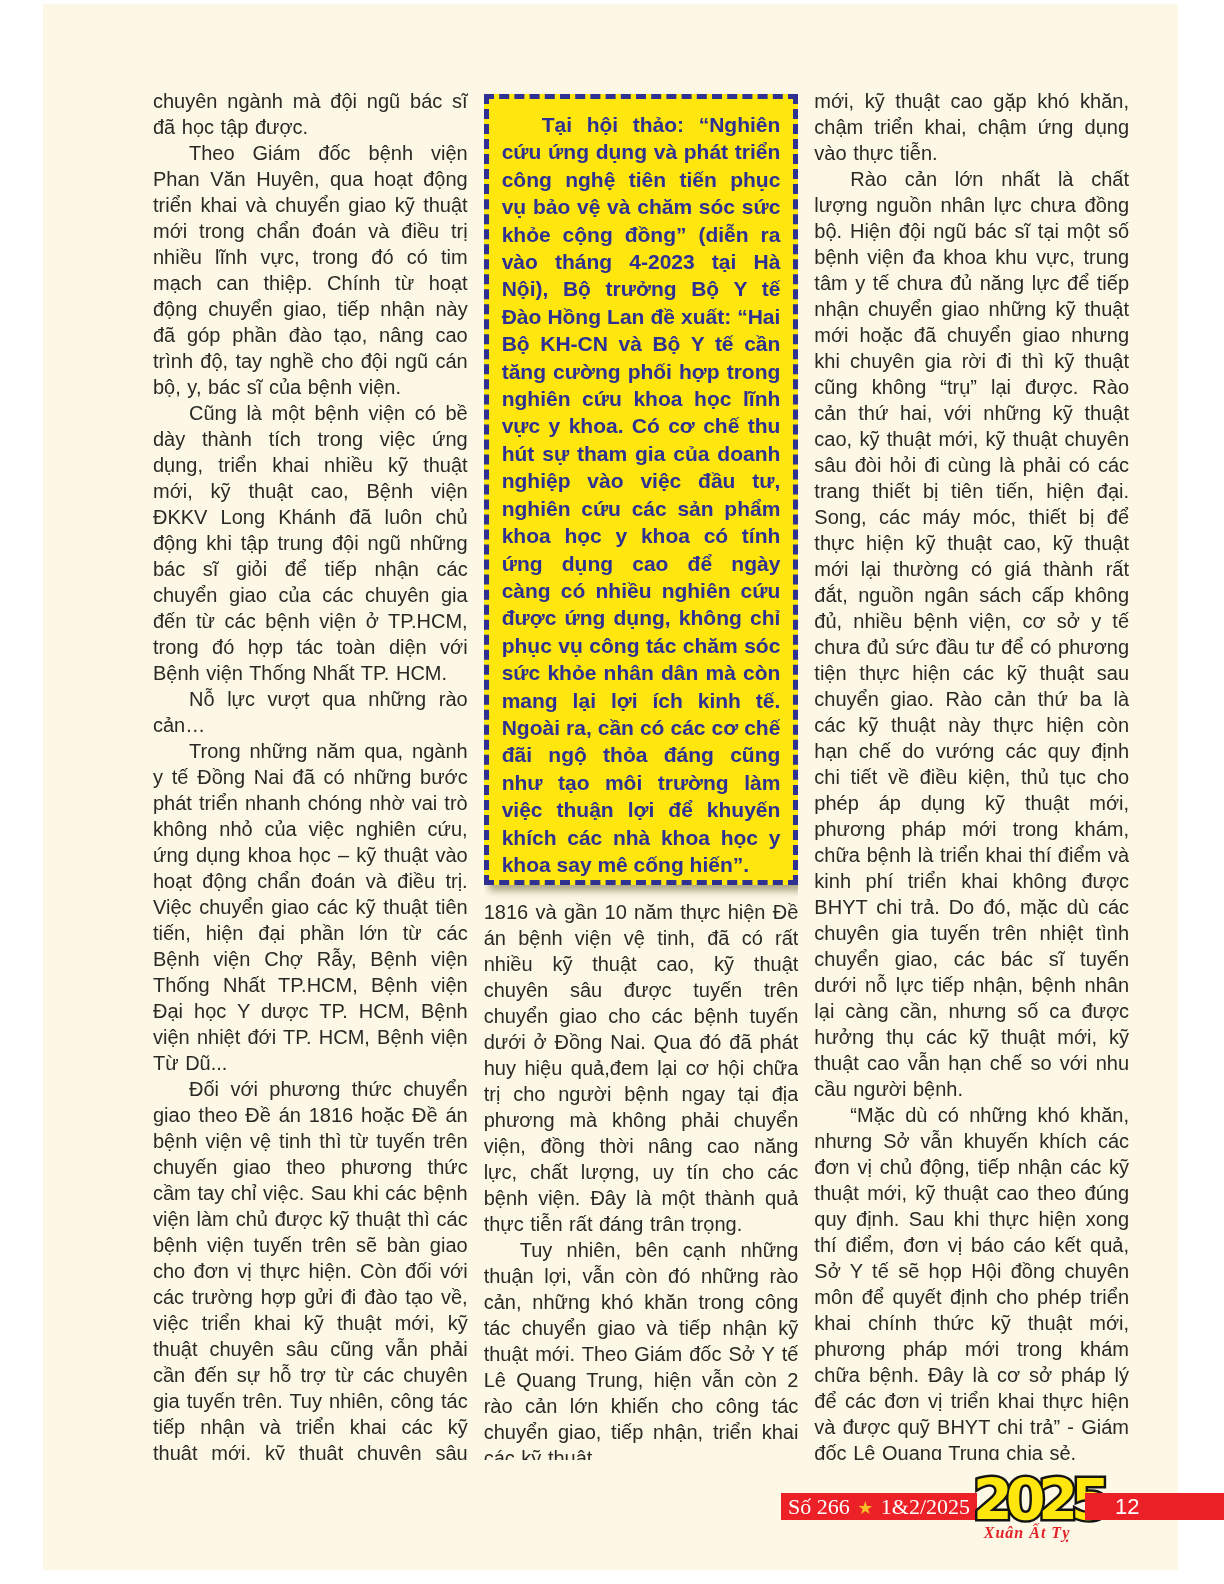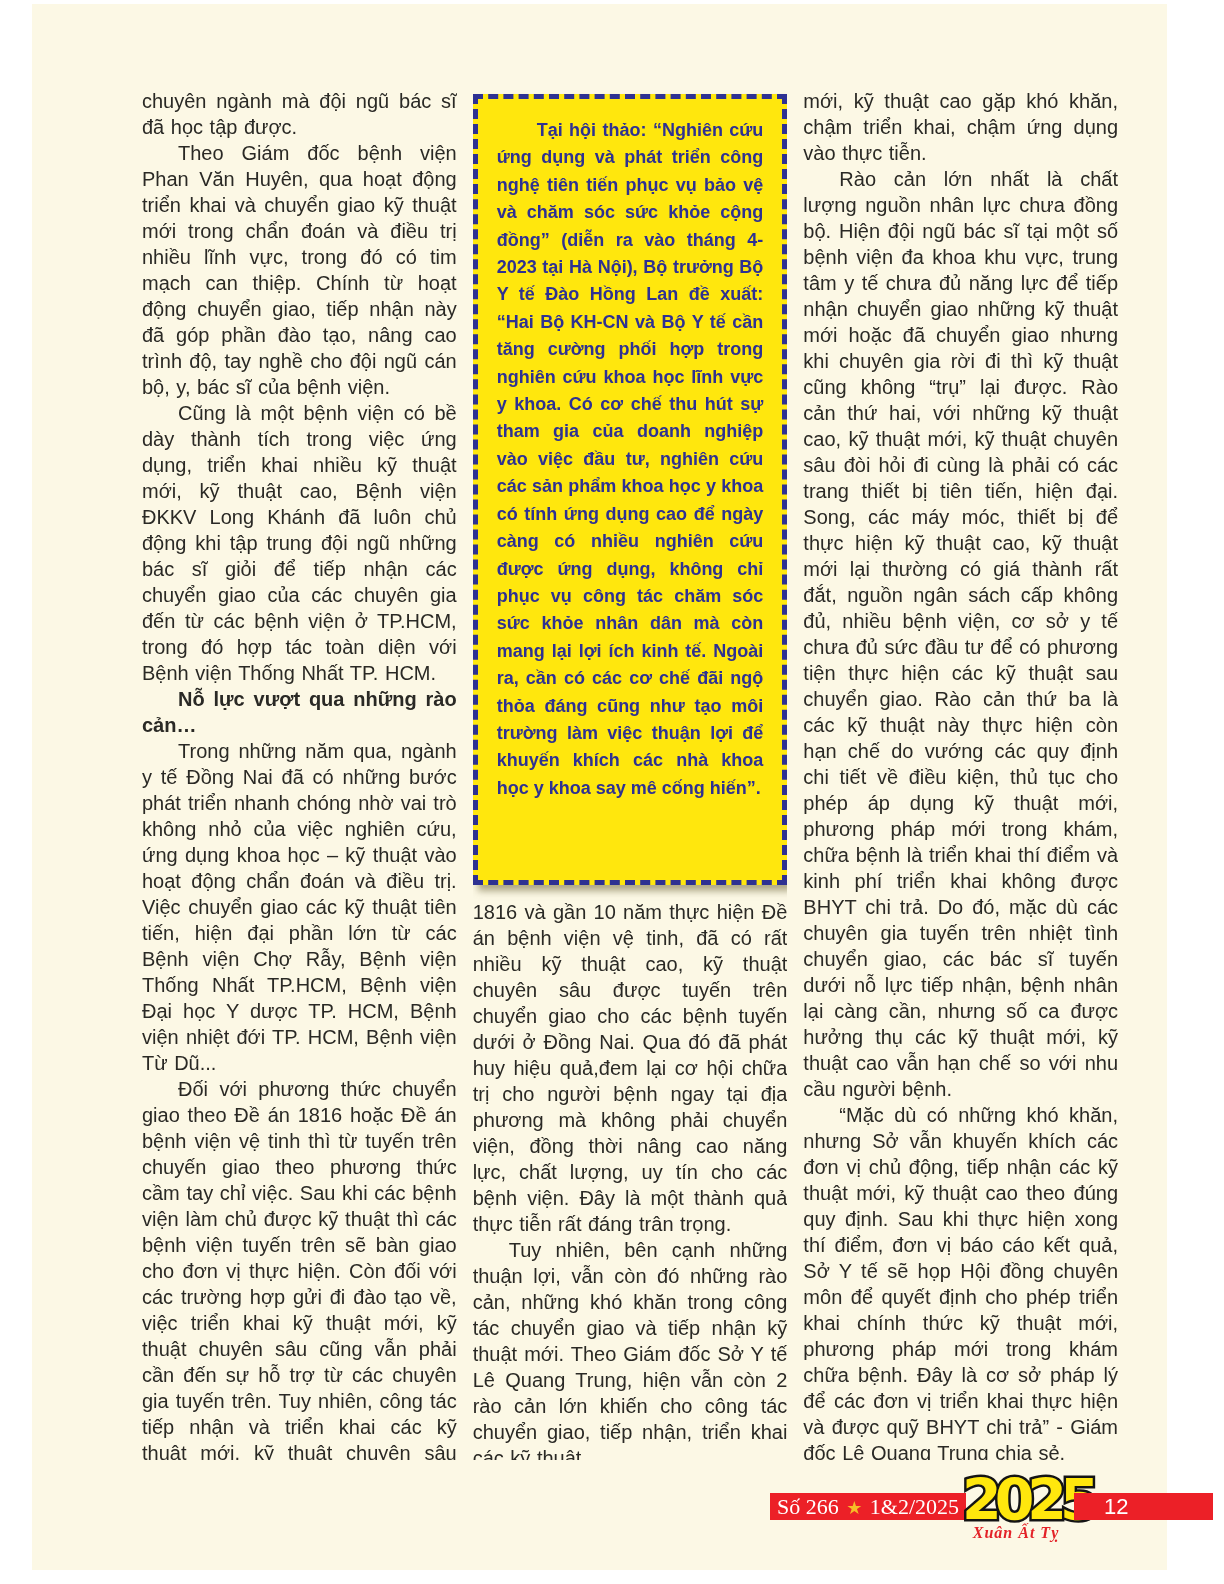--- a/index.html
+++ b/index.html
@@ -2,47 +2,47 @@
 <html lang="vi"><head>
 <meta charset="utf-8">
 <style>
   html,body { margin:0; padding:0; }
   body {
     width:1224px; height:1584px; position:relative;
     background:#ffffff;
     font-family:"Liberation Sans","DejaVu Sans",sans-serif;
   }
   .sheet {
-    position:absolute; left:32px; top:4px; width:1135px; height:1566px;
+    position:absolute; left:43px; top:4px; width:1135px; height:1566px;
     background:#fcf8e5;
   }
   .columns {
     position:absolute; left:110px; top:84px; width:976px; height:1372px;
     display:flex; gap:16px;
   }
   .col { width:315px; height:1372px; overflow:hidden; }
   .para {
     margin:0; text-align:justify;
     font-size:20px; line-height:26px; color:#2a2925;
     word-spacing:1px;
   }
   .indent { text-indent:36px; }
-  .heading { font-weight:bold; }
+  .heading { font-weight:normal; }
   .callout {
     background:#ffe70d;
     border:5px dashed #2e3192;
     box-shadow:5px 6px 7px rgba(110,100,55,.55);
     padding:12px 13px 8px 13px;
     margin:6px 0 14px 0;
     height:761px; overflow:hidden;
   }
   .callout p {
-    margin:6px; text-align:justify; text-indent:40px;
+    margin:0; text-align:justify; text-indent:40px;
     font-weight:bold; color:#2e3192;
-    font-size:18px; line-height:27.4px;
+    font-size:21px; line-height:27.4px;
   }
   
   .issue-bar {
     position:absolute; left:738px; top:1489px; width:196px; height:27px;
     background:#ec2027; color:#ffffff;
     font-family:"Liberation Serif","DejaVu Serif",serif; font-weight:normal;
     font-size:22px; line-height:27px; text-align:center;
   }
   .issue-bar .star { color:#f6bd27; font-size:18px; padding:0 2px; }
   .year-logo {

